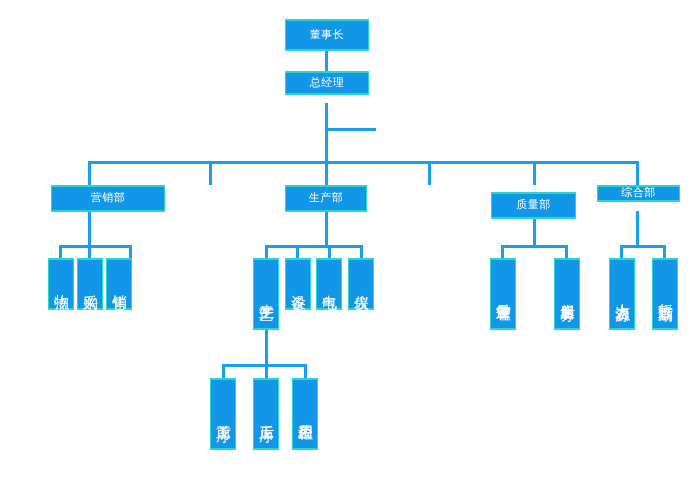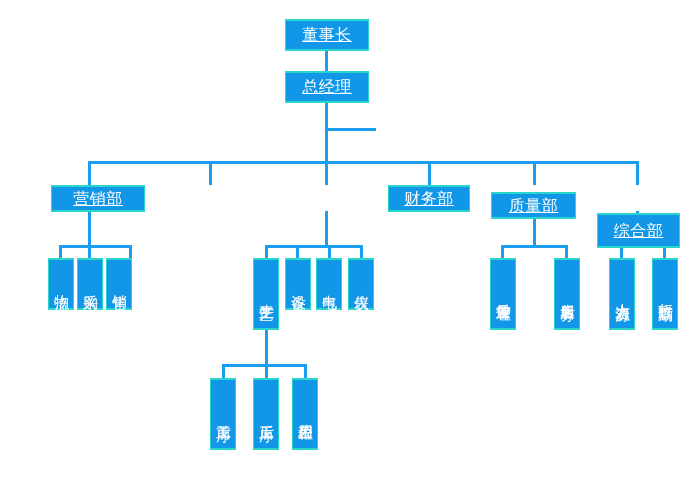--- a/index.html
+++ b/index.html
@@ -33,22 +33,21 @@
     border-right: 1px solid #2ad6c9;
     color: #ffffff;
     display: flex;
     align-items: center;
     justify-content: center;
     text-align: center;
     line-height: 1.12;
     letter-spacing: 0.5px;
   }
   .node.h {           
-    font-size: 16px;
-    text-decoration: underline;
+    font-size: 11px;
   }
   .node.v {           
     font-size: 15px;
     writing-mode: vertical-rl;
     text-orientation: upright;
     letter-spacing: 1px;
     padding: 3px 0;
   }
 </style>
 </head>
@@ -95,27 +94,27 @@
   <div class="ln" style="left:501px; top:245px; width:3px; height:13px;"></div>
   <div class="ln" style="left:565px; top:245px; width:3px; height:13px;"></div>
 
   <div class="ln" style="left:636px; top:211px; width:3px; height:34px;"></div>
   <div class="ln" style="left:620px; top:245px; width:46px; height:3px;"></div>
   <div class="ln" style="left:620px; top:245px; width:3px; height:13px;"></div>
   <div class="ln" style="left:663px; top:245px; width:3px; height:13px;"></div>
 
   <div class="node h" style="left:285px; top:19px; width:84px; height:32px;">董事长</div>
 
-  <div class="node h" style="left:285px; top:71px; width:84px; height:32px;">总经理</div>
+  <div class="node h" style="left:285px; top:71px; width:84px; height:24px;">总经理</div>
 
 
-  <div class="node h" style="left:51px; top:185px; width:94px; height:27px;">营销部</div>
-  <div class="node h" style="left:388px; top:185px; width:82px; height:27px;">财务部</div>
+  <div class="node h" style="left:51px; top:185px; width:114px; height:27px;">营销部</div>
+  <div class="node h" style="left:285px; top:185px; width:82px; height:27px;">生产部</div>
   <div class="node h" style="left:491px; top:185px; width:85px; height:27px;margin-top:7px;">质量部</div>
-  <div class="node h" style="left:597px; top:185px; width:83px; height:35px;margin-top:28px;">综合部</div>
+  <div class="node h" style="left:597px; top:185px; width:83px; height:17px;">综合部</div>
 
   <div class="node v" style="left:48px; top:258px; width:26px; height:52px;">物流</div>
   <div class="node v" style="left:77px; top:258px; width:26px; height:52px;">采购</div>
   <div class="node v" style="left:106px; top:258px; width:26px; height:52px;">销售</div>
 
   <div class="node v" style="left:253px; top:258px; width:26px; height:72px;">生产工艺</div>
   <div class="node v" style="left:285px; top:258px; width:26px; height:52px;">设备</div>
   <div class="node v" style="left:316px; top:258px; width:26px; height:52px;">电气</div>
   <div class="node v" style="left:348px; top:258px; width:26px; height:52px;">仪表</div>
 

